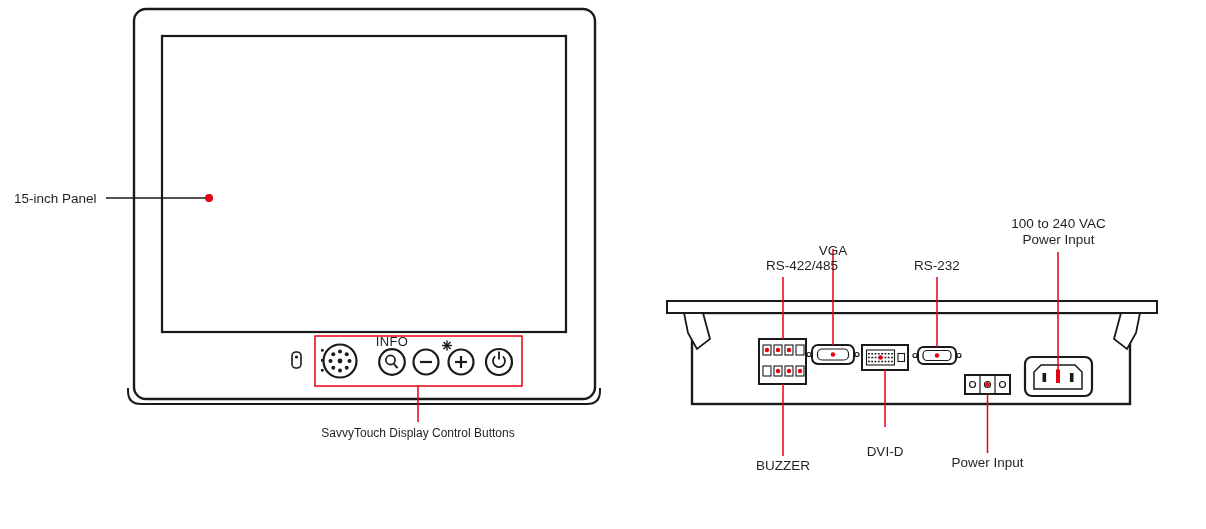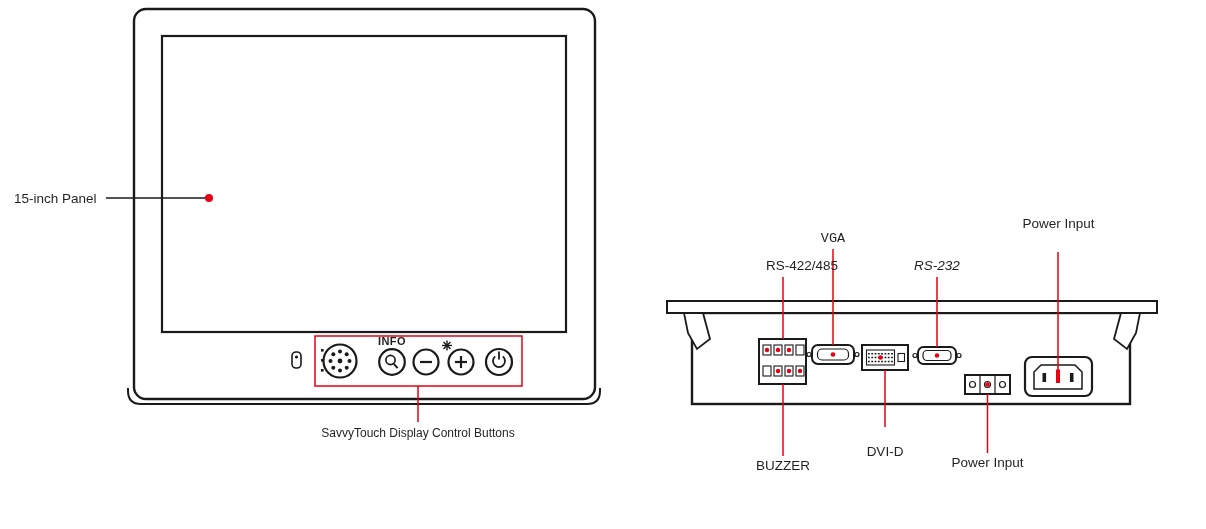--- a/index.html
+++ b/index.html
@@ -16,22 +16,22 @@
   .lbl{
     position:absolute;
     font-size:13.5px;
     line-height:16px;
     color:#231f20;
     text-align:center;
     white-space:nowrap;
   }
   .lbl.left{text-align:left;}
   .lbl.small{
-    font-size:11px;
-    font-weight:bold;
+    font-size:13px;
+    font-weight:normal;
     letter-spacing:.4px;
     line-height:9px;
   }
   .lbl.big{font-size:12px;}
   .lbl .line{display:block;}
 </style>
 </head>
 <body>
 
 <div class="canvas">
@@ -192,25 +192,26 @@
   </svg>
 
   <div class="lbl left" style="left:8px;top:191px;width:95px;">15-inch Panel</div>
 
   <div class="lbl small" style="left:366px;top:337px;width:40px;">INFO</div>
 
   <div class="lbl big" style="left:282px;top:425px;width:260px;">SavvyTouch Display Control Buttons</div>
 
   <div class="lbl" style="left:726px;top:258px;width:140px;">RS-422/485</div>
 
-  <div class="lbl" style="left:787px;top:231px;width:80px;font-family:Liberation Mono, monospace;">VGA</div>
-
-  <div class="lbl" style="left:891px;top:258px;width:80px;font-style:italic;">RS-232</div>
+  <div class="lbl" style="left:787px;top:243px;width:80px;">VGA</div>
+
+  <div class="lbl" style="left:891px;top:258px;width:80px;">RS-232</div>
 
   <div class="lbl" style="left:972px;top:216px;width:161px;">
+    <span class="line">100 to 240 VAC</span>
     <span class="line">Power Input</span>
   </div>
 
   <div class="lbl" style="left:839px;top:444px;width:80px;">DVI-D</div>
 
   <div class="lbl" style="left:717px;top:458px;width:120px;">BUZZER</div>
 
   <div class="lbl" style="left:901px;top:455px;width:161px;">
     <span class="line">Power Input</span>
   </div>

